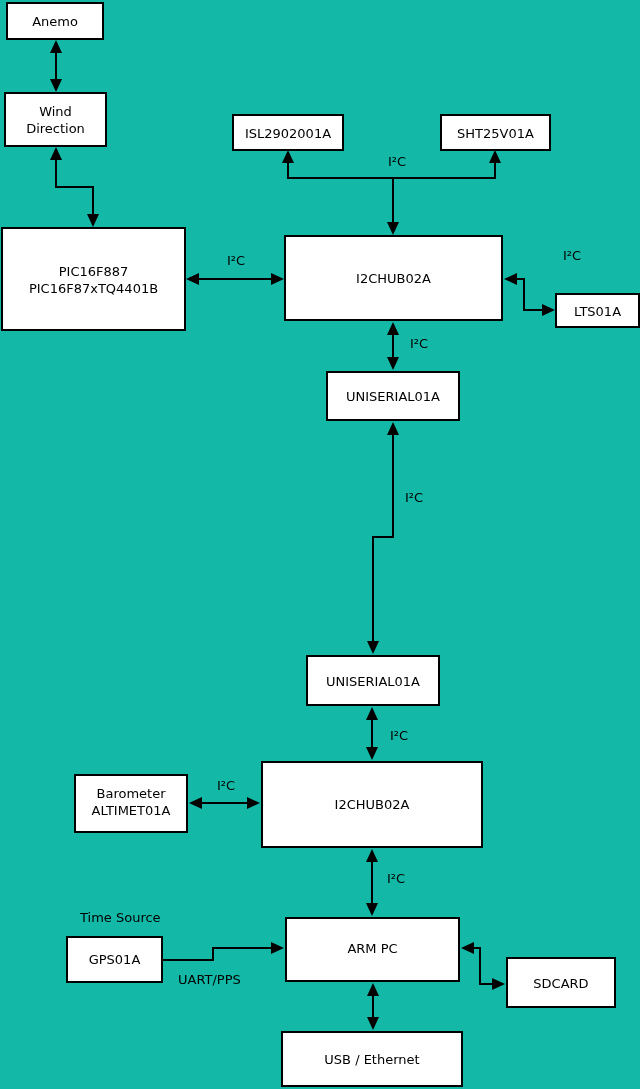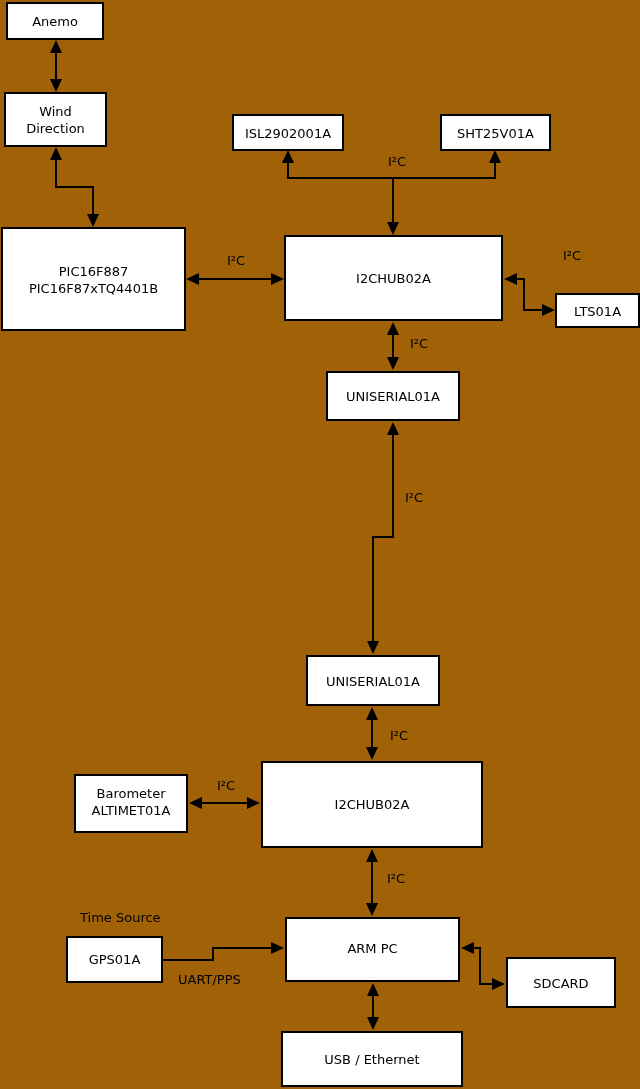--- a/index.html
+++ b/index.html
@@ -4,21 +4,21 @@
 <style>
   html, body {
     margin: 0;
     padding: 0;
     background: #ffffff;
   }
   .canvas {
     width: 640px;
     height: 1089px;
     position: relative;
-    background: #a16207;
+    background: #14b8a6;
   }
   svg text {
     font-family: "DejaVu Sans", "Liberation Sans", sans-serif;
     font-size: 13px;
     fill: #000000;
   }
   .box {
     fill: #ffffff;
     stroke: #000000;
     stroke-width: 2;

